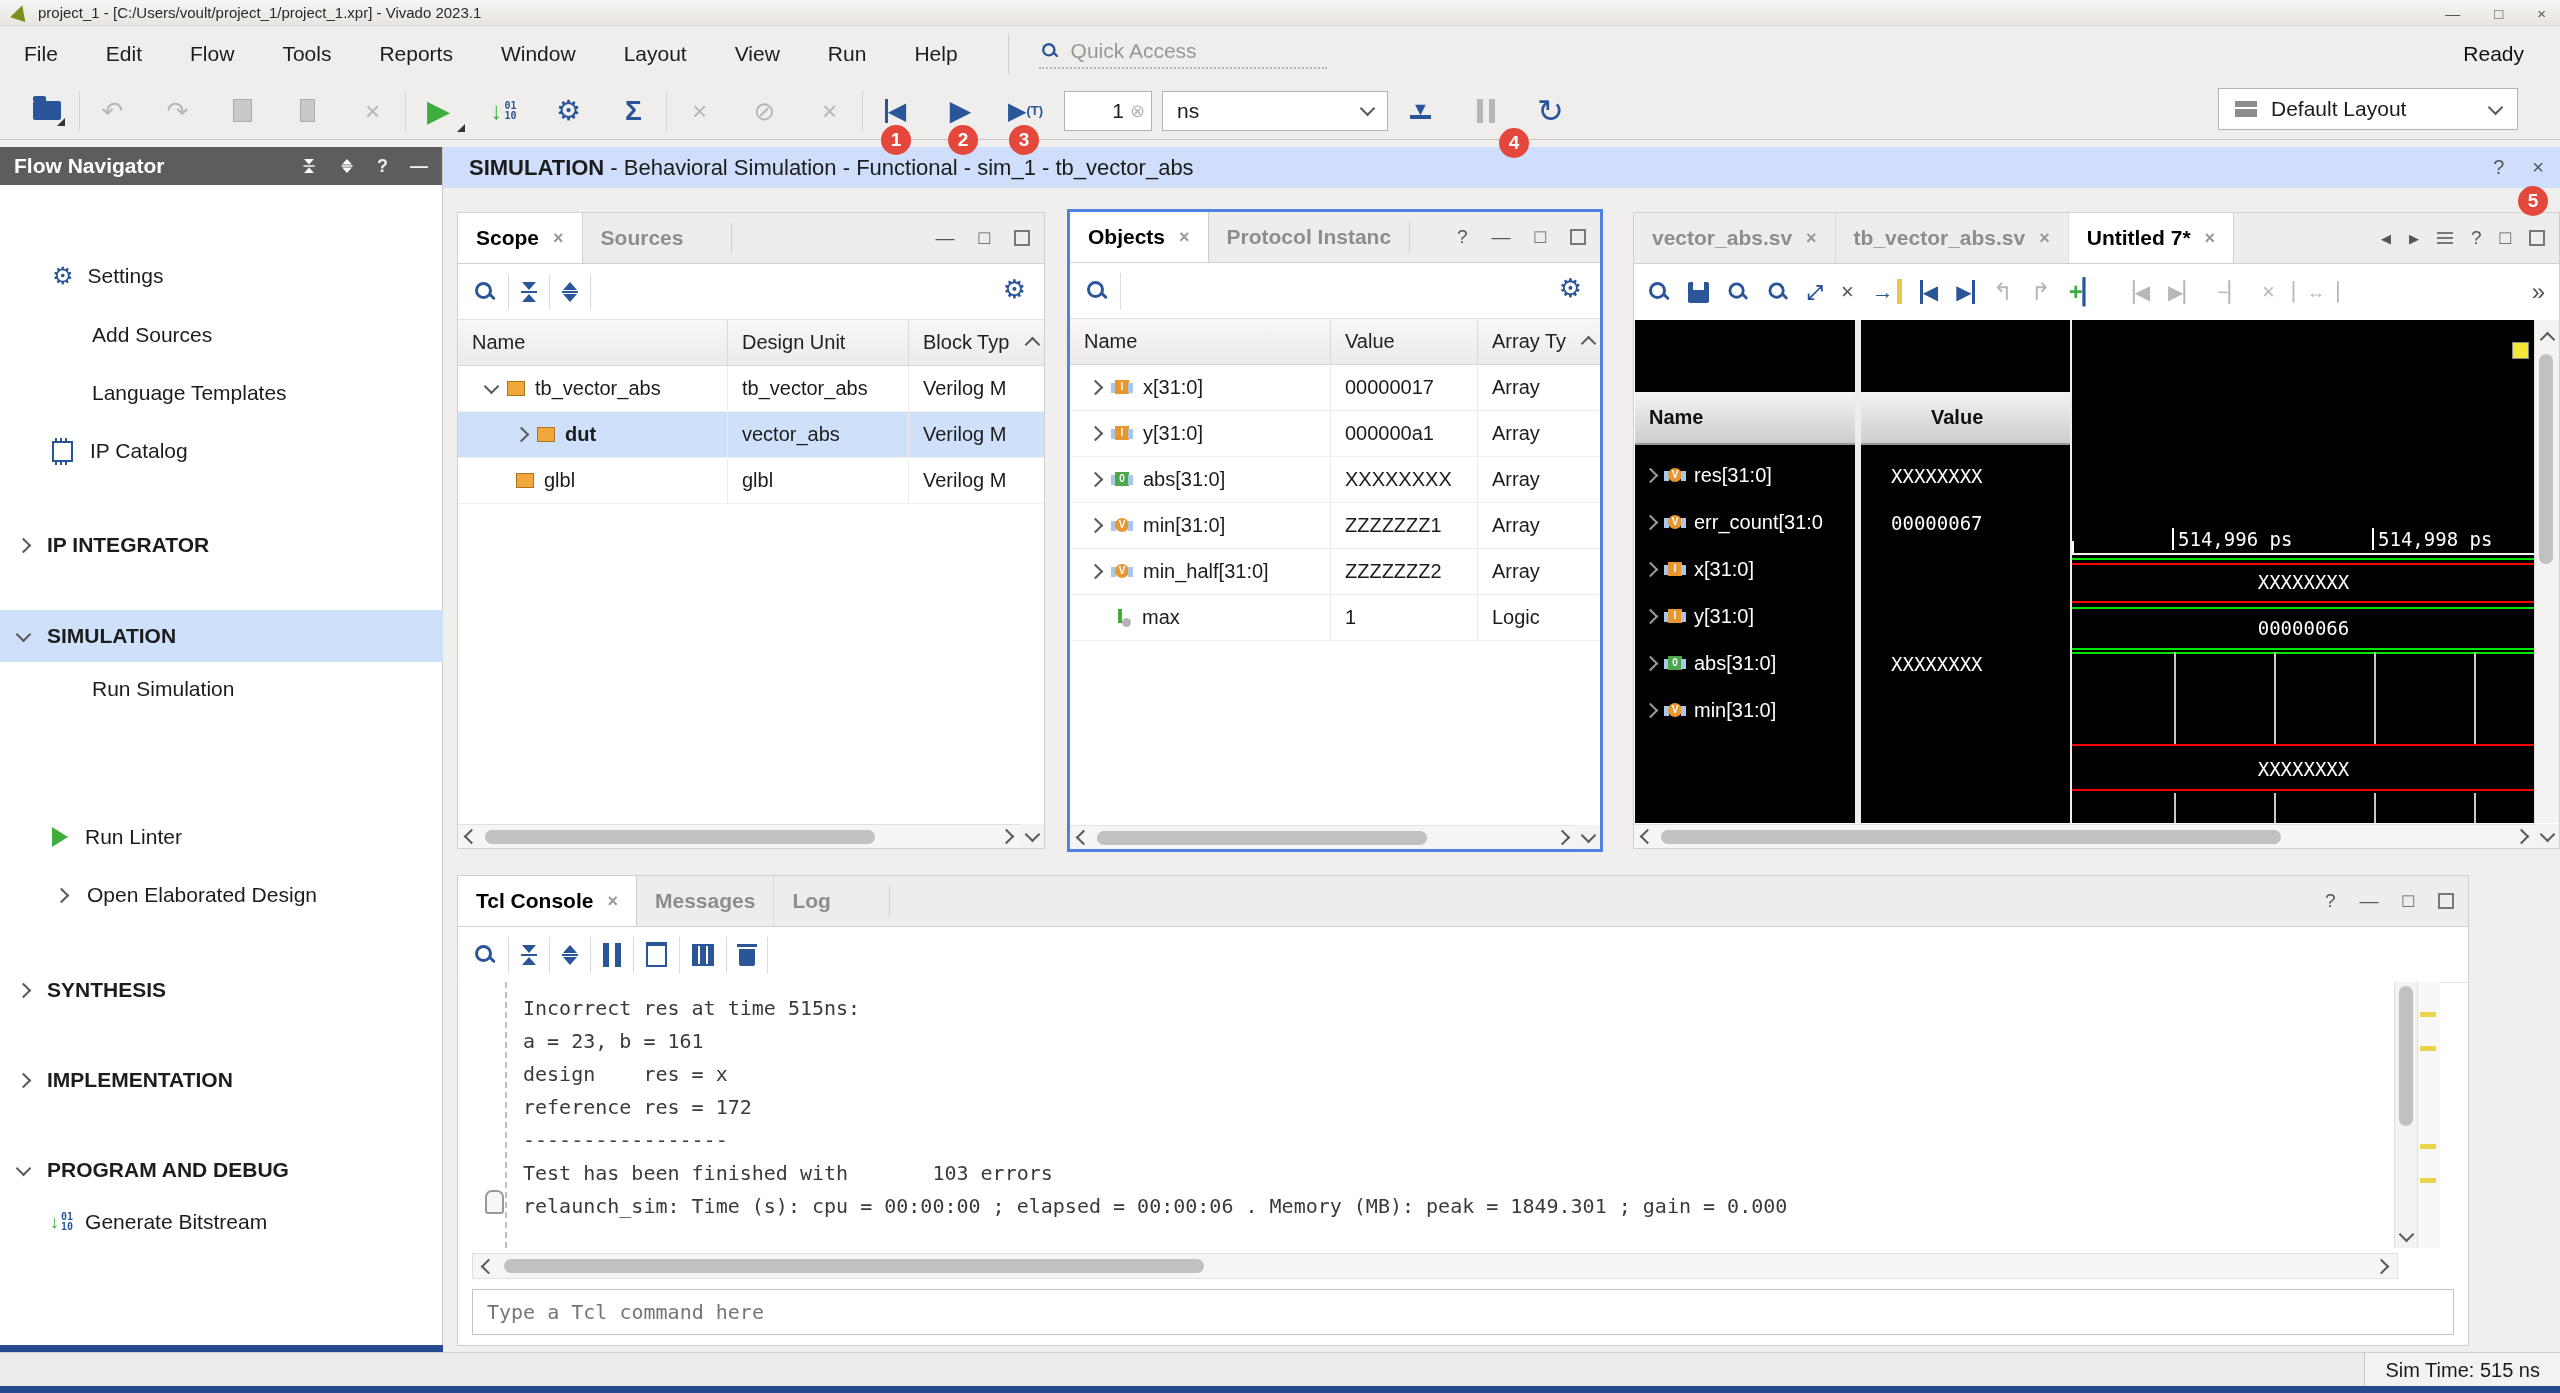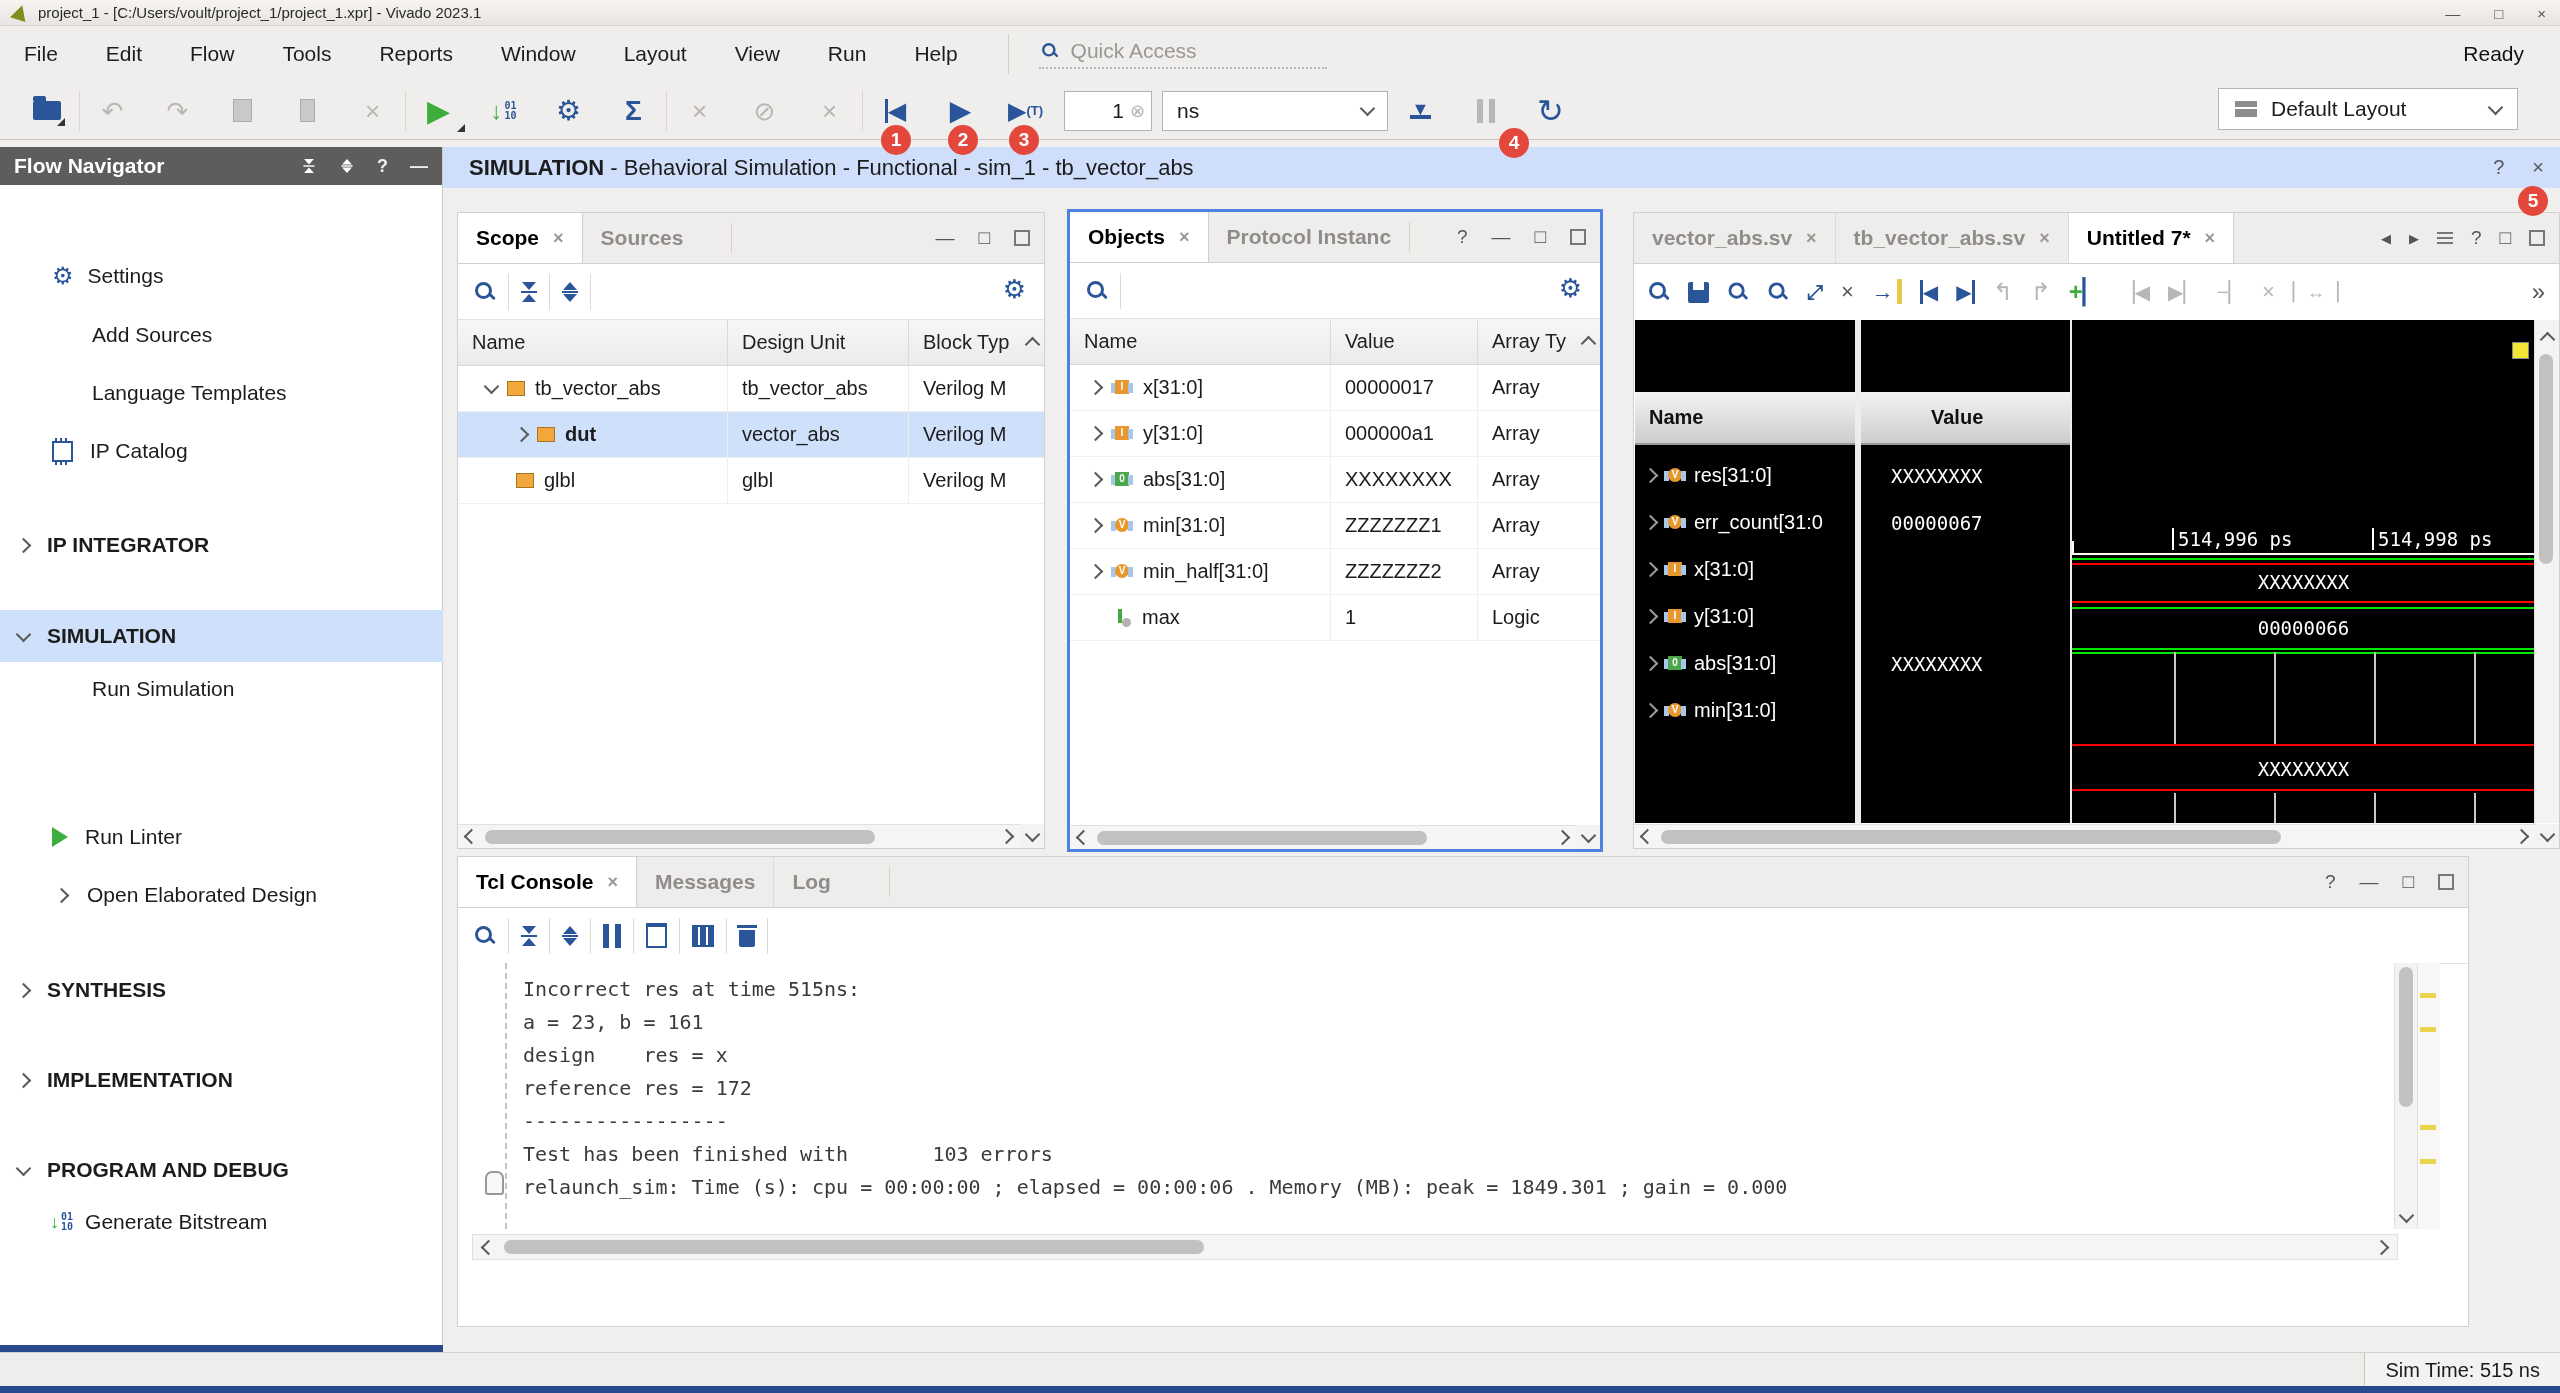--- a/index.html
+++ b/index.html
@@ -700,21 +700,21 @@
     <div class="hscroll" style="right:24px">
       <span class="chev l" style="margin:0 8px"></span>
       <span class="hthumb" style="width:620px"></span>
       <span class="chev r" style="margin-left:auto;margin-right:8px"></span>
     </div>
     <div class="corner">
         <span class="chev d"></span>
       </div>
   </div>
 
-  <div class="panel" style="left:457px;top:856px;width:2012px;height:471px">
+  <div class="panel" style="left:457px;top:875px;width:2012px;height:471px">
     <div class="ptabs">
       <span class="ptab act">
           <span>Tcl Console</span>
           <span class="x">×</span>
         </span>
       <span class="ptab">
           <span>Messages</span>
         </span>
       <span class="ptab" style="border-right:none">
           <span>Log</span>
@@ -774,20 +774,21 @@
       <span class="ydash" style="top:30px"></span>
       <span class="ydash" style="top:64px"></span>
       <span class="ydash" style="top:162px"></span>
       <span class="ydash" style="top:196px"></span>
     </div>
     <div class="conhscroll">
       <span class="chev l" style="margin:0 10px"></span>
       <span class="hthumb" style="width:700px"></span>
       <span class="chev r" style="margin-left:auto;margin-right:10px"></span>
     </div>
+    <input class="coninput" placeholder="Type a Tcl command here" style="">
   </div>
 
   <div class="navybl"></div>
   <div class="statusbar">
     <div class="simtime">Sim Time: 515 ns</div>
   </div>
   <div class="navystrip"></div>
 
 </div>
 

